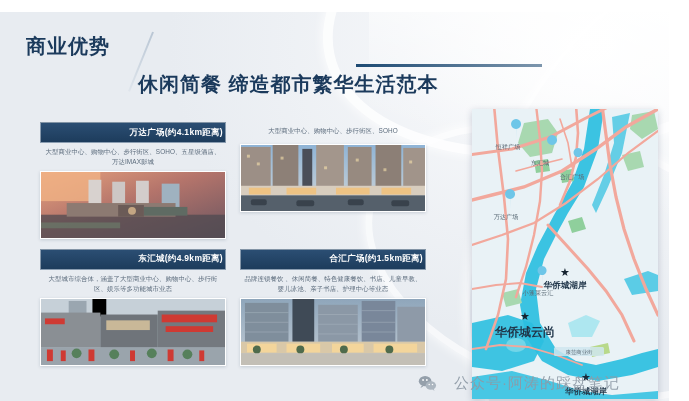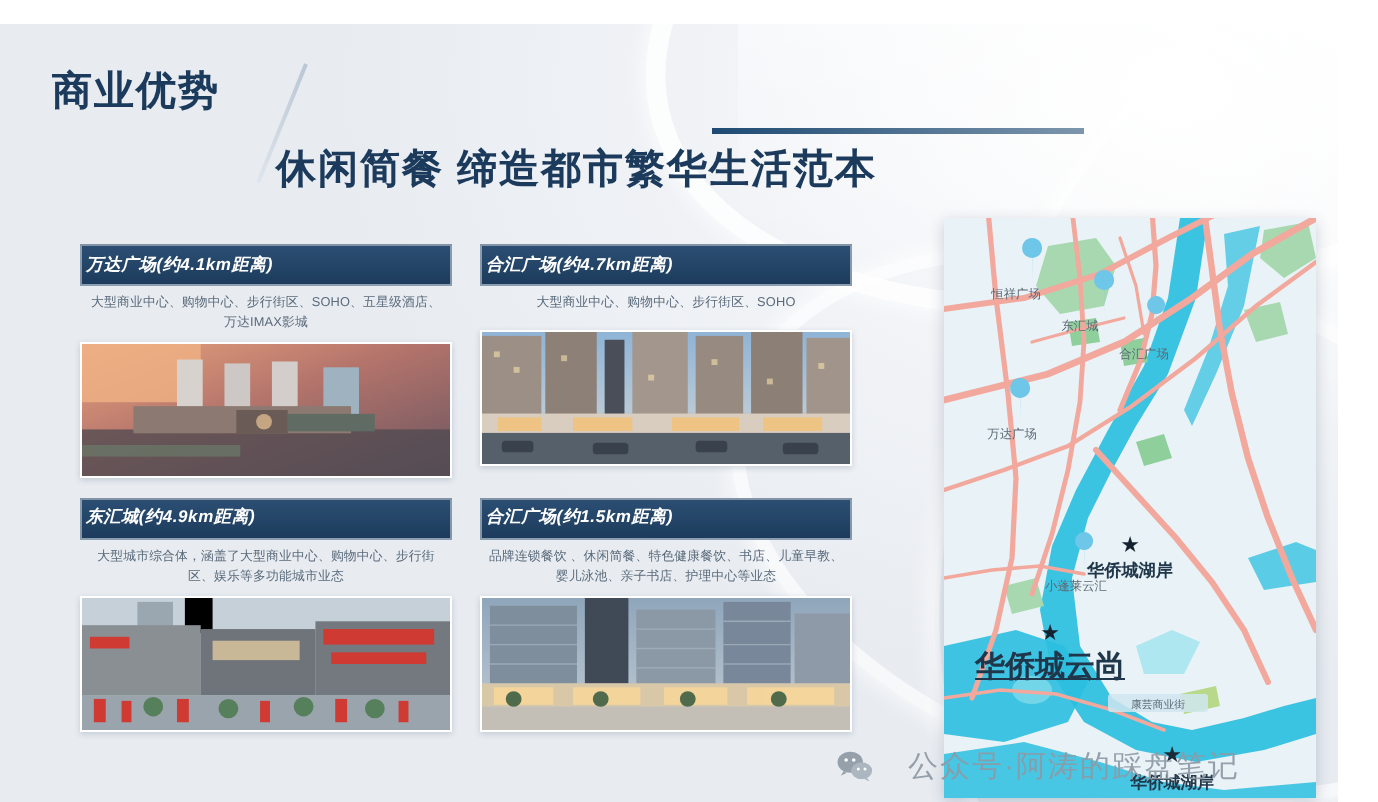--- a/index.html
+++ b/index.html
@@ -55,27 +55,26 @@
   }
 
   
   .cards { position: absolute; left: 40px; top: 110px; width: 400px; }
   .card-row { display: flex; gap: 14px; margin-bottom: 10px; }
   .card { width: 186px; }
   .card-title {
     background: linear-gradient(to bottom, #2b4e73, #1d3c5c);
     color: #ffffff;
     font-size: 8.5px; font-weight: bold;
-    text-align: left;
+    text-align: right;
     padding: 3.5px 2px;
     letter-spacing: 0.3px;
     border: 1px solid rgba(255,255,255,0.45);
     white-space: nowrap;
     overflow: hidden;
-    font-style: italic;
   }
   .card-desc {
     color: #5a6a7b;
     font-size: 6.4px;
     line-height: 1.55;
     text-align: center;
     padding: 4px 4px 4px 4px;
     min-height: 22px;
     letter-spacing: 0.1px;
   }
@@ -150,21 +149,20 @@
             <rect x="26" y="32" width="110" height="14" fill="#8c7a72"></rect>
             <rect x="78" y="34" width="26" height="12" fill="#6b5b57"></rect>
             <rect x="104" y="36" width="44" height="9" fill="#5f6b63"></rect>
             <rect x="0" y="52" width="80" height="6" fill="#6b7a6a" opacity="0.7"></rect>
             <circle cx="92" cy="40" r="4" fill="#ffd9a0" opacity="0.6"></circle>
           </svg>
         </div>
       </div>
 
       <div class="card">
-        <div class="card-title">合汇广场(约4.7km距离)</div>
         <div class="card-desc">大型商业中心、购物中心、步行街区、SOHO</div>
         <div class="card-photo">
           <svg viewBox="0 0 186 68" preserveAspectRatio="none">
             <defs>
               <linearGradient id="g2sky" x1="0" y1="0" x2="0" y2="1">
                 <stop offset="0%" stop-color="#8fb4d6"></stop>
                   <stop offset="60%" stop-color="#b9c9d6"></stop>
                   <stop offset="100%" stop-color="#5c6470"></stop>
               </linearGradient>
             </defs>
@@ -363,21 +361,21 @@
     </svg>
   </div>
 
   <div style="position:absolute;left:472px;top:97px;width:186px;height:290px;pointer-events:none;">
     <div style="position:absolute;left:0;top:158px;width:186px;text-align:center;">
       <div style="color:#14222f;font-size:11px;line-height:11px;font-family:'DejaVu Sans',sans-serif;">★</div>
       <div style="color:#20364a;font-size:8.6px;font-weight:bold;margin-top:2px;">华侨城湖岸</div>
     </div>
     <div style="position:absolute;left:-40px;top:202px;width:186px;text-align:center;">
       <div style="color:#14222f;font-size:11px;line-height:11px;font-family:'DejaVu Sans',sans-serif;">★</div>
-      <div style="color:#20364a;font-size:15px;font-weight:bold;margin-top:2px;text-decoration:underline;">华侨城云尚</div>
+      <div style="color:#20364a;font-size:12px;font-weight:bold;margin-top:2px;">华侨城云尚</div>
     </div>
   </div>
 
   <div class="watermark">
     <svg class="wechat-icon" viewBox="0 0 24 24">
       <ellipse cx="9" cy="9" rx="8" ry="6.6" fill="#8e9aa6"></ellipse>
       <path d="M5,14.4 L3,17.6 L6.6,15.8 Z" fill="#8e9aa6"></path>
       <circle cx="6.4" cy="7.6" r="1.15" fill="#ffffff"></circle>
       <circle cx="11.2" cy="7.6" r="1.15" fill="#ffffff"></circle>
       <ellipse cx="16.2" cy="14.4" rx="6.6" ry="5.4" fill="#a7b2bc"></ellipse>

